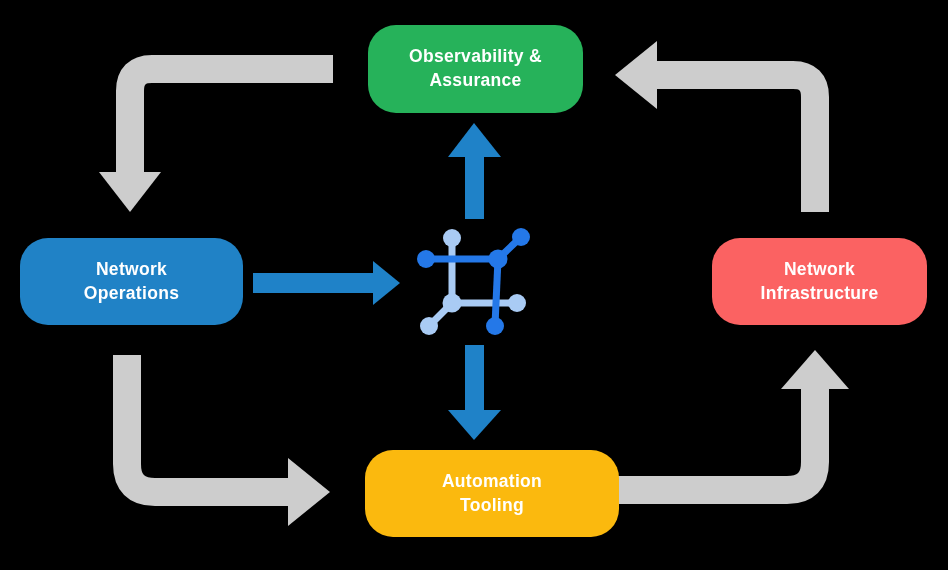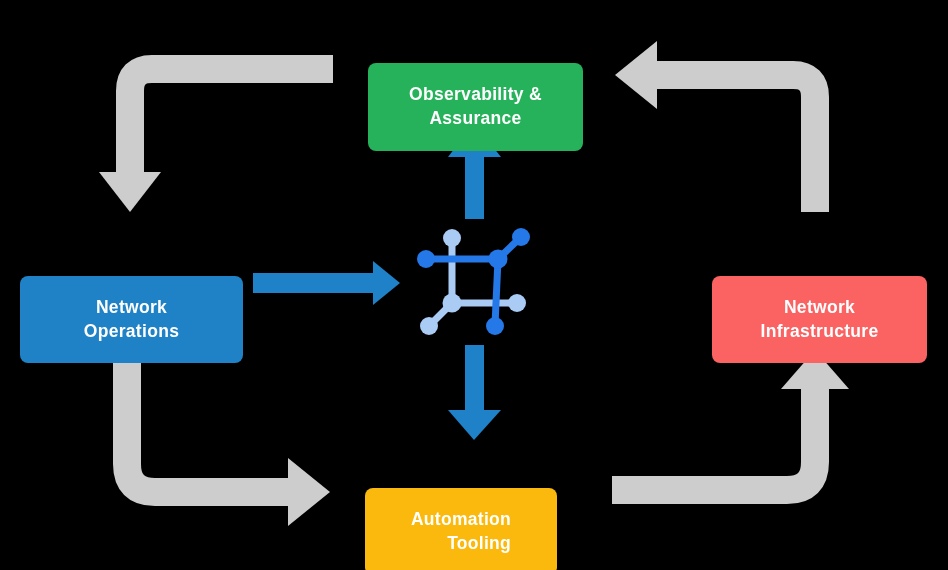--- a/index.html
+++ b/index.html
@@ -6,35 +6,34 @@
   .canvas {
     position: relative;
     width: 948px; height: 570px;
     background: var(--background, #000);
     font-family: "Liberation Sans", "DejaVu Sans", sans-serif;
     overflow: hidden;
   }
   .layer { position: absolute; left: 0; top: 0; }
   .node {
     position: absolute;
-    border-radius: 8px;
+    border-radius: 28px;
     display: flex; align-items: center; justify-content: center;
     text-align: center;
     color: var(--text, #fff);
     font-size: 17.5px;
     font-weight: 600;
     letter-spacing: 0.3px;
     line-height: 1.35;
     white-space: pre-line;
-    margin-top: 38px;
   }
   .node-observability { left: 368px; top: 25px;  width: 215px; height: 88px; background: var(--observability); }
   .node-operations    { left: 20px;  top: 238px; width: 223px; height: 87px; background: var(--operations); }
   .node-infrastructure{ left: 712px; top: 238px; width: 215px; height: 87px; background: var(--infrastructure); }
-  .node-tooling       { left: 365px; top: 450px; width: 192px; height: 87px; background: var(--tooling); text-align: right; }
+  .node-tooling       { left: 365px; top: 450px; width: 254px; height: 87px; background: var(--tooling); }
   .gray-arrow path { stroke: var(--arrow_gray); stroke-width: 28; fill: none; }
   .gray-arrow polygon { fill: var(--arrow_gray); }
   .blue-arrow rect, .blue-arrow polygon { fill: var(--arrow_blue); }
   .icon-light line { stroke: var(--icon_light); stroke-width: 7; stroke-linecap: round; }
   .icon-light circle { fill: var(--icon_light); }
   .icon-dark line { stroke: var(--icon_dark); stroke-width: 7; stroke-linecap: round; }
   .icon-dark circle { fill: var(--icon_dark); }
 </style>
 </head>
 <body>

